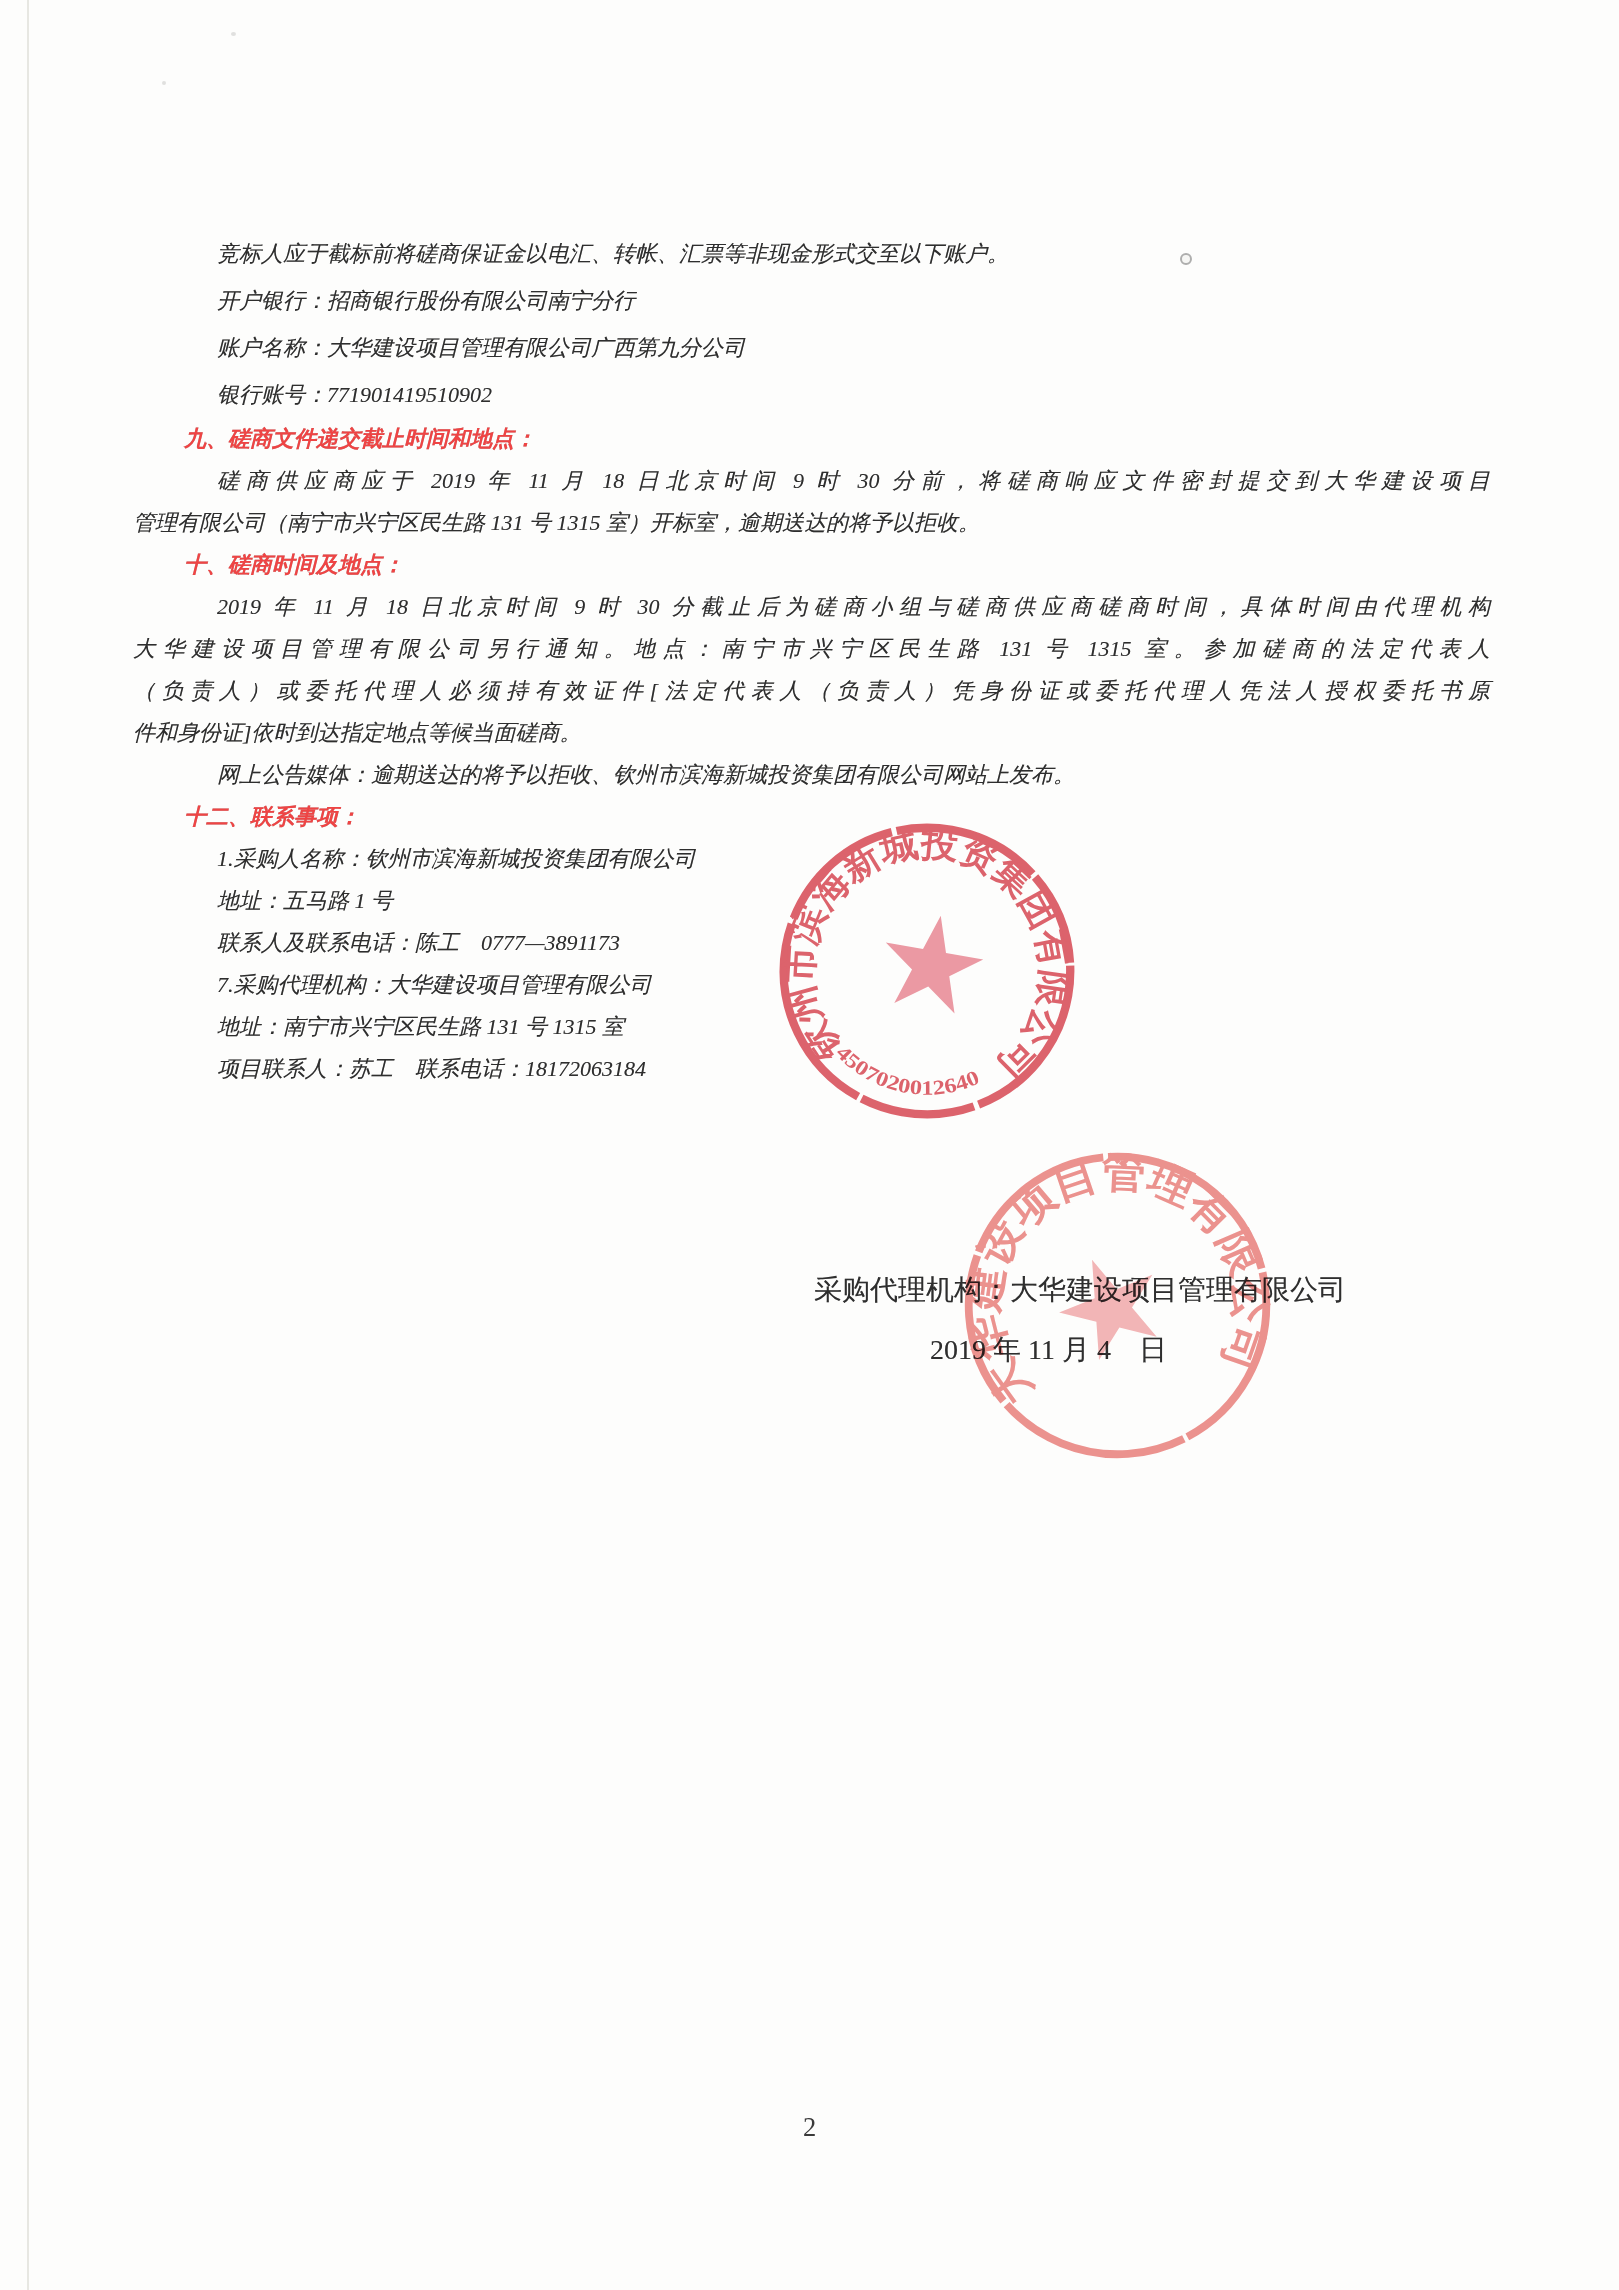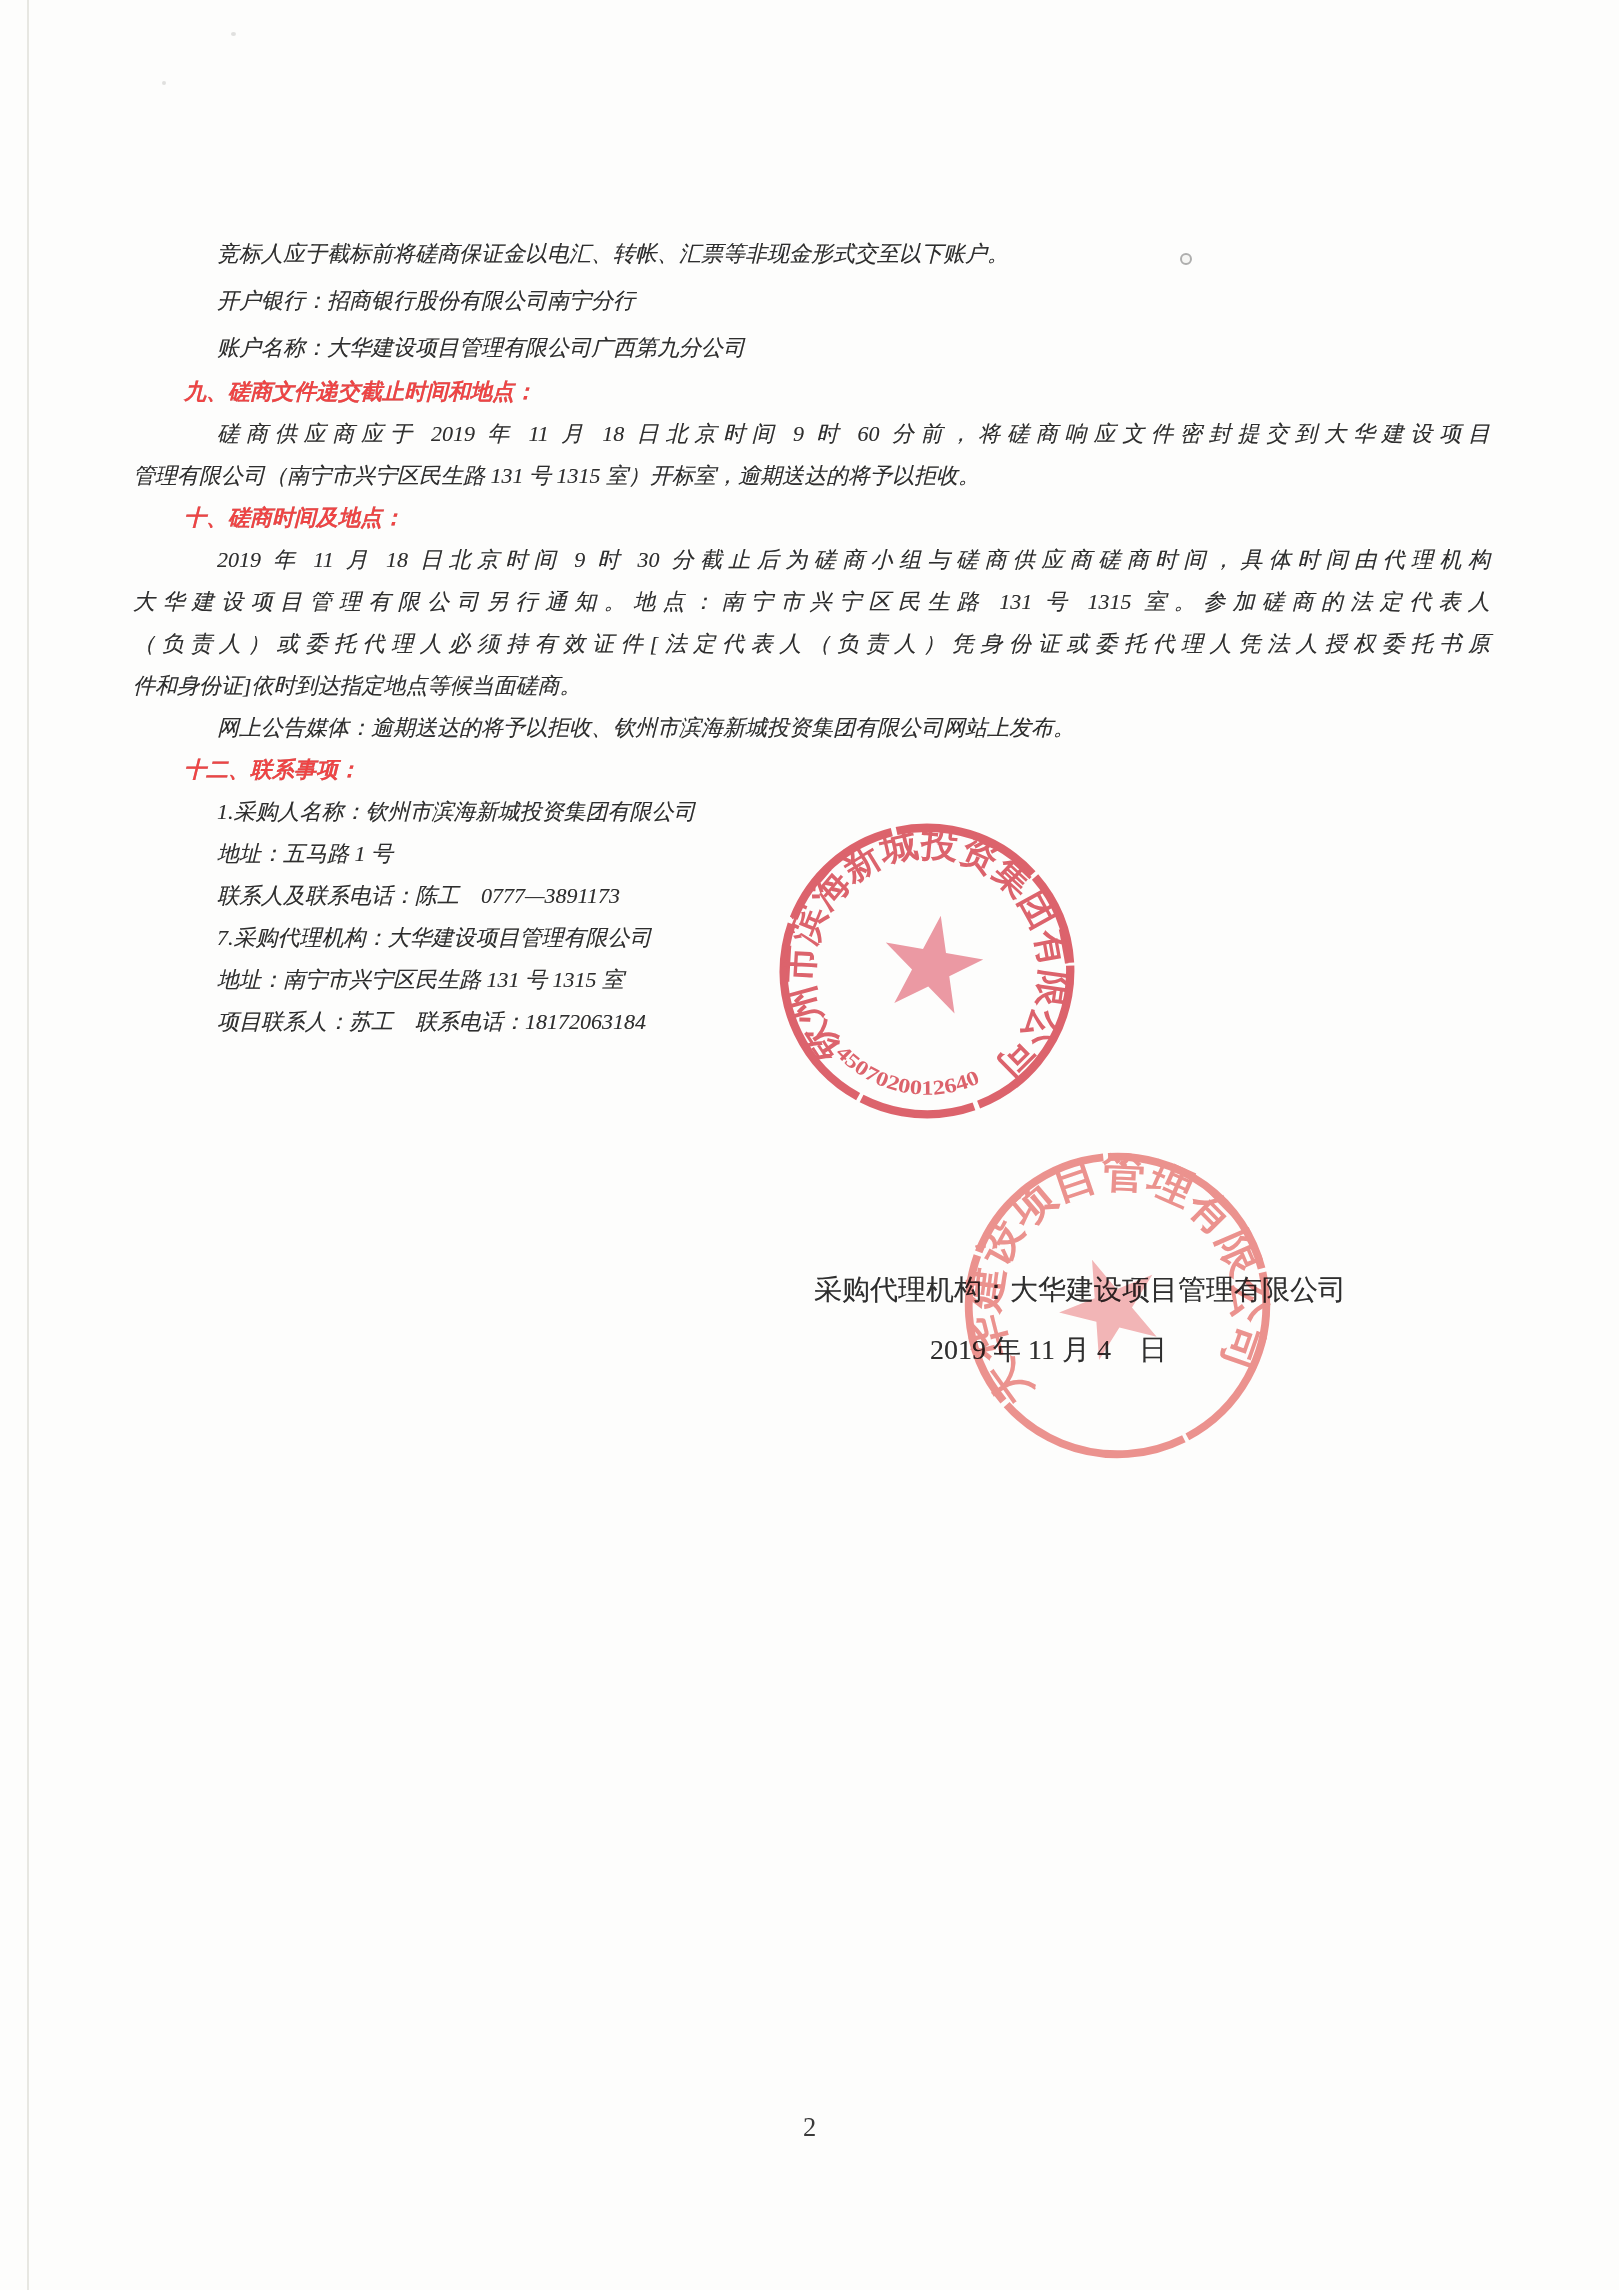--- a/index.html
+++ b/index.html
@@ -55,23 +55,24 @@
 
   <div class="scan-line"></div>
   <div class="speck a"></div>
   <div class="speck b"></div>
   <div class="ring-artifact"></div>
 
   <div class="content">
     <div class="line intro indent">竞标人应于截标前将磋商保证金以电汇、转帐、汇票等非现金形式交至以下账户。</div>
     <div class="line intro indent">开户银行：招商银行股份有限公司南宁分行</div>
     <div class="line intro indent">账户名称：大华建设项目管理有限公司广西第九分公司</div>
+    <div class="line intro indent">银行账号：771901419510902</div>
 
     <div class="line head">九、磋商文件递交截止时间和地点：</div>
-    <div class="line indent fill">磋商供应商应于 2019 年 11 月 18 日北京时间 9 时 60 分前，将磋商响应文件密封提交到大华建设项目</div>
+    <div class="line indent fill">磋商供应商应于 2019 年 11 月 18 日北京时间 9 时 30 分前，将磋商响应文件密封提交到大华建设项目</div>
     <div class="line">管理有限公司（南宁市兴宁区民生路 131 号 1315 室）开标室，逾期送达的将予以拒收。</div>
 
     <div class="line head">十、磋商时间及地点：</div>
     <div class="line indent fill">2019 年 11 月 18 日北京时间 9 时 30 分截止后为磋商小组与磋商供应商磋商时间，具体时间由代理机构</div>
     <div class="line fill">大华建设项目管理有限公司另行通知。地点：南宁市兴宁区民生路 131 号 1315 室。参加磋商的法定代表人</div>
     <div class="line fill">（负责人）或委托代理人必须持有效证件[法定代表人（负责人）凭身份证或委托代理人凭法人授权委托书原</div>
     <div class="line">件和身份证]依时到达指定地点等候当面磋商。</div>
 
     <div class="line indent">网上公告媒体：逾期送达的将予以拒收、钦州市滨海新城投资集团有限公司网站上发布。</div>
 

